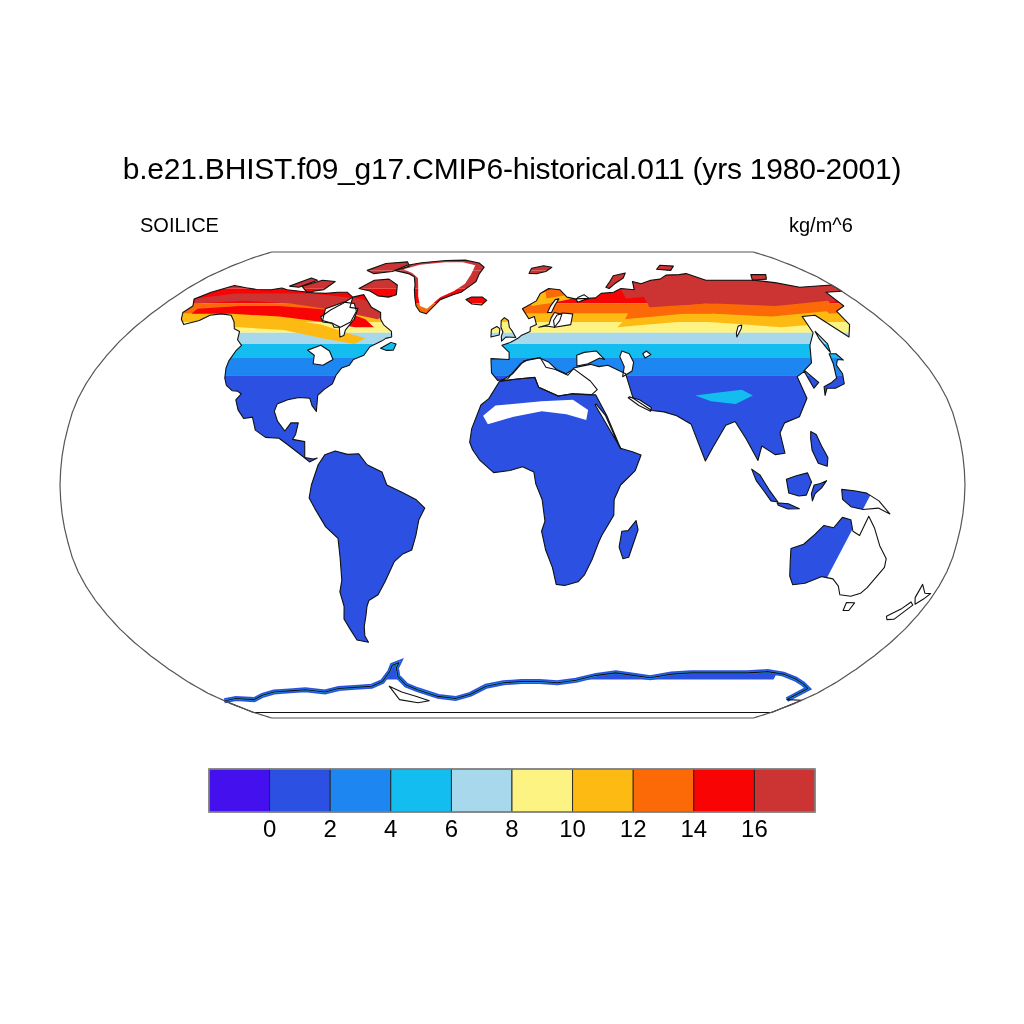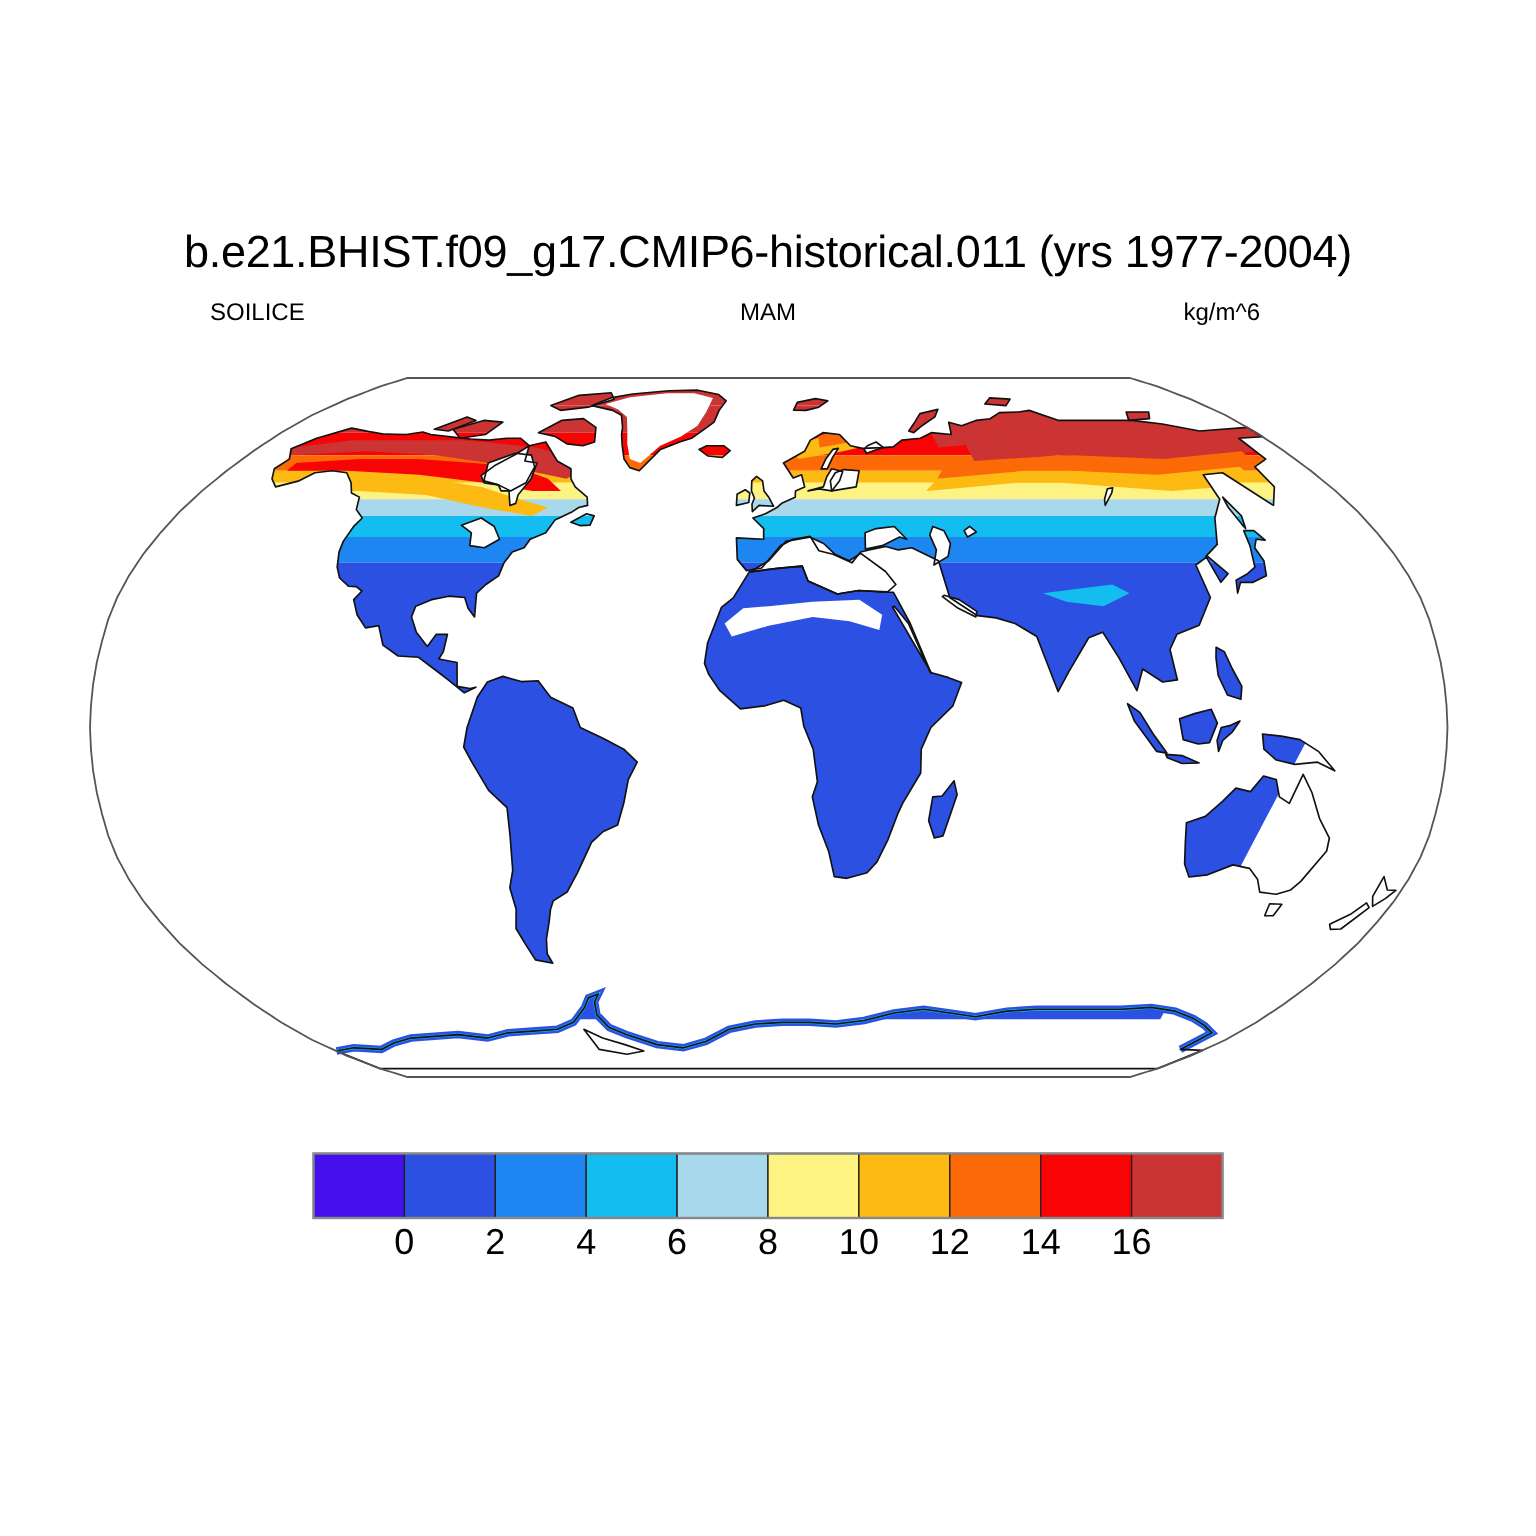--- a/index.html
+++ b/index.html
@@ -17,22 +17,22 @@
     left:0;width:1024px;
     top:152px;
     text-align:center;
     font-size:30px;
     color:#000;
     white-space:nowrap;
     letter-spacing:-0.2px;
   }
   .sublabel{
     position:absolute;
-    top:200px;
-    font-size:16px;
+    top:214px;
+    font-size:20px;
     color:#000;
     white-space:nowrap;
   }
   #lbl-var{left:140px;}
   #lbl-season{left:0;width:1024px;text-align:center;}
   #lbl-units{left:789px;}
 
   #mapwrap{
     position:absolute;
     left:0;top:0;width:1024px;height:1024px;
@@ -49,24 +49,23 @@
     transform:translateX(-50%);
     top:815px;
     white-space:nowrap;
   }
 </style>
 </head>
 <body>
 
 <div id="plot">
 
-  <div class="title-text">b.e21.BHIST.f09_g17.CMIP6-historical.011 (yrs 1977-2004)</div>
+  <div class="title-text">b.e21.BHIST.f09_g17.CMIP6-historical.011 (yrs 1980-2001)</div>
 
   <div class="sublabel" id="lbl-var">SOILICE</div>
-  <div class="sublabel" id="lbl-season">MAM</div>
   <div class="sublabel" id="lbl-units">kg/m^6</div>
 
   <div id="mapwrap">
     <svg id="mapsvg" width="1024" height="1024" viewBox="0 0 1024 1024" xmlns="http://www.w3.org/2000/svg">
         <defs>
           <clipPath id="landclip" clip-rule="evenodd">
             <path d="M469.68,442.24L471.73,428.66L480.93,404.97L488.84,398.61L499.52,381.29L512.50,379.56L534.78,377.25L538.68,387.35L558.22,396.01L572.49,393.70L589.39,394.86L595.64,394.86L598.29,399.77L606.85,415.66L620.53,448.31L632.42,451.77L641.06,454.95L635.26,470.55L620.60,485.00L614.17,499.45L613.79,515.34L601.74,535.56L598.43,542.78L592.07,559.54L584.64,574.57L578.03,581.79L564.67,585.54L556.20,584.39L552.47,567.63L545.68,550.01L541.57,531.23L544.94,521.12L542.12,499.45L535.88,484.13L533.84,472.00L522.53,466.80L509.99,470.55L493.67,472.58L479.94,460.44L472.56,449.75L469.68,442.24ZM636.06,520.54L638.08,529.78L628.69,557.23L622.91,558.67L619.11,547.12L621.83,531.23L628.08,530.65L636.06,520.54ZM490.95,358.62L491.53,372.93L497.65,380.42L507.80,378.69L520.07,364.05L527.96,359.77L540.11,357.48L545.95,367.19L555.36,369.48L567.91,375.24L573.73,368.05L579.32,366.62L590.49,364.34L598.90,366.62L607.85,365.19L625.64,373.80L633.17,398.32L651.62,410.46L664.03,411.90L676.69,415.66L691.18,424.33L705.39,461.02L712.78,447.44L725.80,425.19L735.12,421.44L746.07,438.77L757.96,460.44L761.78,446.00L775.10,454.66L784.96,453.22L780.01,432.99L784.57,422.88L799.44,416.81L806.93,398.32L797.21,376.68L805.09,370.92L818.71,382.44L813.94,388.21L803.92,370.92L811.47,362.91L809.92,345.33L813.14,332.81L802.20,316.53L815.01,315.18L848.99,336.95L849.59,324.59L836.55,311.24L843.82,306.05L825.79,292.18L841.76,291.19L831.50,284.96L799.71,287.30L774.91,282.63L754.22,280.29L736.96,280.29L705.88,280.29L686.09,273.59L679.13,274.66L666.28,275.08L660.01,279.13L650.63,280.29L641.04,283.80L632.42,281.46L634.23,289.70L620.89,288.46L613.56,292.18L601.19,293.42L595.44,297.89L588.07,298.38L574.98,298.88L566.99,297.14L559.74,289.70L548.63,288.46L540.22,293.42L536.37,300.86L522.34,308.65L528.82,318.68L534.38,316.53L536.43,324.59L530.34,327.28L530.13,331.43L521.09,335.57L517.91,338.34L510.31,342.51L501.92,345.33L509.14,352.38L509.09,359.48L490.95,358.62ZM501.59,341.10L506.03,336.95L515.74,337.51L512.50,331.43L509.35,327.28L508.39,320.56L504.37,317.60L501.21,320.56L500.95,327.28L502.93,331.98L501.31,336.13L501.59,341.10ZM490.93,336.95L499.20,335.02L499.86,328.66L496.80,326.48L491.38,329.49L490.93,336.95ZM554.48,327.28L570.76,324.59L572.73,313.84L562.54,313.06L556.87,315.18L553.57,320.56L554.48,327.28ZM825.10,395.43L827.04,388.21L835.38,388.21L844.28,383.88L842.58,373.80L836.47,365.19L837.41,359.48L843.46,360.05L835.90,353.79L829.16,353.79L833.28,363.77L836.61,378.12L831.71,382.44L824.09,386.77L825.10,395.43ZM751.66,469.11L759.88,474.89L768.81,489.33L777.94,502.05L770.99,500.89L763.75,490.78L756.24,480.67L751.66,469.11ZM786.36,479.22L796.31,475.75L807.53,472.87L811.57,482.11L806.34,495.11L798.78,495.98L788.81,493.09L786.36,479.22ZM777.14,502.91L788.38,503.78L799.35,508.69L788.06,508.98L778.26,505.22L777.14,502.91ZM812.39,500.89L815.17,493.67L821.62,487.89L826.60,480.67L820.41,483.56L814.17,485.00L811.40,493.67L812.39,500.89ZM841.68,489.33L854.20,490.78L866.68,493.09L878.90,500.89L889.85,513.89L878.31,508.11L863.16,509.56L850.86,506.67L842.61,499.45L841.68,489.33ZM810.74,431.55L816.17,434.44L821.61,446.00L827.89,457.55L827.25,466.22L818.27,463.33L812.13,450.33L810.68,438.77L810.74,431.55ZM790.96,548.56L790.23,561.56L789.73,576.01L792.65,584.68L805.06,583.23L821.91,576.59L832.97,578.90L838.35,586.12L839.82,594.76L850.74,596.20L860.48,593.32L867.18,587.56L884.45,567.34L886.24,558.67L879.71,545.67L874.61,528.34L868.77,516.20L859.55,535.56L852.92,531.23L850.83,519.67L842.38,517.36L833.62,527.76L823.93,525.45L815.17,534.12L803.59,544.23L790.96,548.56ZM846.45,602.52L854.57,602.81L848.77,610.52L843.09,610.52L846.45,602.52ZM922.67,584.39L924.92,593.32L930.59,593.61L923.51,599.08L915.03,604.23L915.14,597.64L922.67,584.39ZM911.05,601.95L912.76,605.09L893.86,619.32L886.93,619.60L886.43,616.21L900.98,609.09L911.05,601.95ZM194.08,299.12L211.15,292.18L234.43,285.43L246.15,287.76L256.62,289.46L270.86,289.70L281.85,288.00L287.22,289.70L301.90,291.44L313.61,292.68L325.87,293.42L337.94,292.18L347.13,292.18L352.80,297.14L349.93,307.35L357.97,308.65L354.07,319.22L345.36,330.05L343.83,335.57L339.94,336.95L339.32,327.28L334.08,327.28L332.27,323.25L322.75,321.90L320.71,317.06L330.50,309.94L342.72,303.46L352.80,297.14L363.85,294.66L371.47,307.35L380.64,312.54L380.65,319.22L383.49,324.59L391.44,331.43L391.71,336.95L385.83,338.34L381.59,341.10L369.94,346.74L363.81,355.20L353.45,359.48L349.37,365.19L341.53,368.05L335.98,375.24L332.39,383.88L323.91,389.66L317.72,395.43L316.35,411.33L312.05,405.55L309.78,398.32L299.15,397.46L287.76,399.77L277.14,404.10L274.33,411.33L277.58,421.44L284.87,430.97L290.90,422.88L298.29,422.88L295.59,434.44L292.52,439.35L304.69,441.66L304.74,457.55L313.44,459.00L317.23,458.13L309.55,461.89L298.78,453.22L289.39,446.00L279.00,438.19L265.45,437.33L255.30,430.11L252.49,417.10L243.65,418.55L238.06,409.88L235.80,399.77L241.27,393.99L237.47,391.10L232.31,390.81L226.41,385.32L224.79,378.12L226.01,368.05L228.83,360.91L235.78,350.97L241.51,345.33L237.55,339.72L239.58,331.43L234.33,328.66L234.06,321.90L231.16,315.18L221.40,313.84L209.99,315.18L199.36,320.56L183.73,324.59L181.34,319.22L182.86,312.54L192.88,306.05L194.08,299.12ZM394.67,270.39L407.13,265.26L421.75,262.70L445.88,260.48L465.28,260.13L479.12,263.04L484.15,267.19L479.44,273.59L476.00,281.46L469.69,286.13L461.05,292.18L453.04,294.66L440.32,299.62L426.17,313.84L419.87,311.76L416.03,306.05L414.80,297.14L414.39,289.70L415.03,284.96L414.34,276.79L408.35,273.59L394.67,270.39ZM358.95,288.46L374.37,280.29L389.01,279.13L397.30,284.96L396.37,294.66L388.50,297.14L377.97,295.90L369.98,290.94L358.95,288.46ZM367.23,270.39L385.94,263.55L407.49,261.84L409.42,266.12L392.09,271.46L373.63,273.59L367.23,270.39ZM302.03,286.13L322.58,280.29L335.22,281.46L323.55,289.70L306.70,292.18L302.03,286.13ZM289.54,286.13L311.46,277.96L317.40,280.29L298.89,287.30L289.54,286.13ZM380.57,348.15L391.02,342.51L396.11,343.92L393.34,350.12L386.58,350.40L380.57,348.15ZM309.13,498.00L311.39,485.00L318.20,464.78L324.93,454.66L335.18,450.91L347.45,454.37L358.74,453.80L367.09,464.78L381.94,472.00L386.81,485.00L401.97,492.22L415.85,499.45L424.81,508.11L418.87,519.67L415.82,535.56L411.74,550.01L402.22,554.34L394.34,561.56L385.02,581.79L378.06,594.76L368.86,600.52L367.01,606.23L366.06,614.80L364.27,626.08L364.81,635.81L368.49,642.17L357.00,639.95L349.96,628.90L344.01,619.03L344.09,606.23L339.88,591.88L341.81,580.34L340.06,557.23L338.01,538.45L325.74,526.89L314.56,508.11L309.13,498.00ZM465.96,299.62L471.17,297.14L482.44,297.14L486.77,300.36L481.44,305.01L471.90,303.97L465.96,299.62ZM529.01,273.38L531.56,268.25L543.64,265.78L551.87,267.19L545.86,271.46L537.30,273.59L529.01,273.38ZM605.84,287.30L609.83,281.46L613.26,275.72L625.21,272.95L623.24,277.96L614.63,283.80L609.15,288.46L605.84,287.30ZM656.59,269.32L659.71,265.26L673.37,266.12L670.68,270.39L656.59,269.32ZM752.50,280.29L750.77,274.66L765.77,274.66L766.35,279.13L752.50,280.29ZM830.40,352.38L827.63,343.92L815.16,331.43L818.88,338.34L827.93,349.56L830.40,352.38ZM224.32,700.68L235.89,698.54L254.25,699.61L262.56,695.34L273.97,692.04L289.53,690.87L305.31,689.71L325.09,692.04L338.70,688.54L355.05,687.37L371.63,686.20L382.43,681.54L389.71,671.62L392.27,665.25L398.90,662.65L396.37,667.84L397.94,676.58L406.17,685.04L417.54,689.71L438.11,696.41L455.55,698.54L470.52,694.28L486.09,686.20L503.52,682.70L521.53,681.54L539.60,681.54L557.38,682.70L576.09,680.30L596.12,675.34L615.83,672.86L633.28,675.34L650.31,677.82L671.32,674.10L690.99,672.86L709.77,672.86L728.56,672.86L747.35,672.86L767.53,671.62L783.43,674.10L795.71,679.06L803.24,683.87L807.96,688.54L786.89,699.61L801.62,700.25L771.42,712.43L253.58,712.43L224.32,700.68ZM389.24,686.20L401.76,692.04L416.61,696.41L429.25,700.68L418.00,702.81L399.52,699.61L389.24,686.20Z"></path>
           </clipPath>
         </defs>
         <g clip-path="url(#landclip)">

